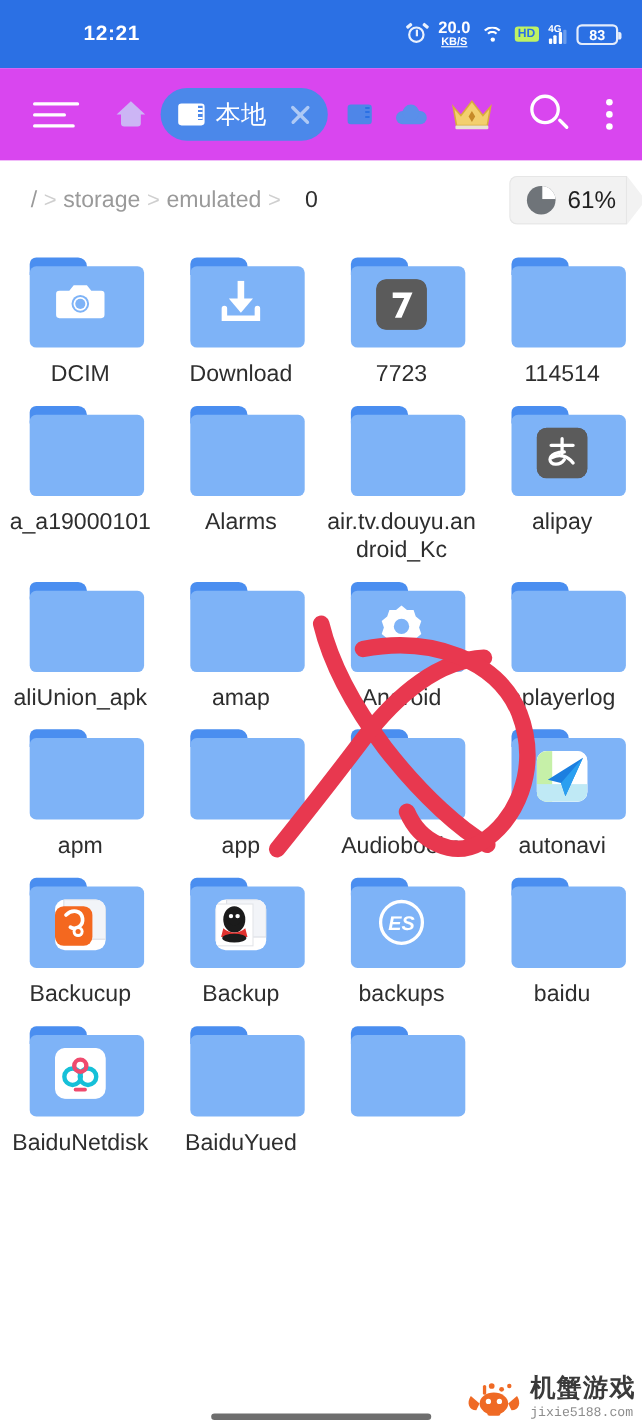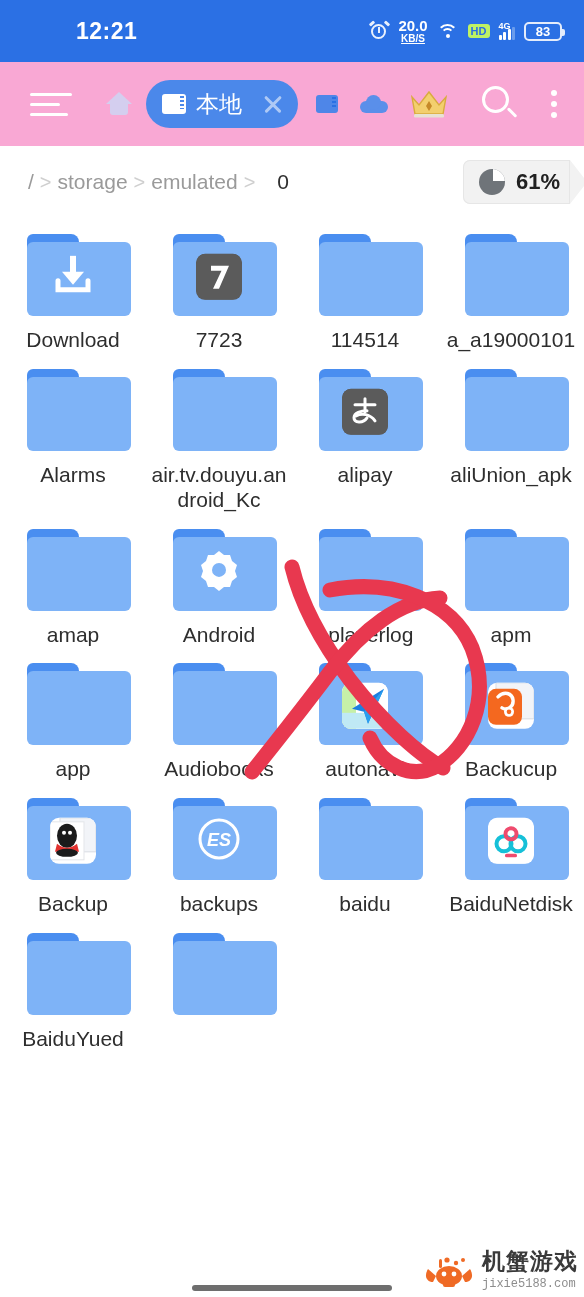--- a/index.html
+++ b/index.html
@@ -12,21 +12,21 @@
   }
   #app { position: relative; width: 584px; height: 1297px; background:#fff; }
 
   
   .statusbar {
     position: absolute; left:0; top:0; width:584px; height:62px;
     background:#2b70e4;
     display:flex; align-items:center;
   }
   .status-time {
-    color:#ffffff; font-size:23px; font-weight:600;
+    color:#ffffff; font-size:19px; font-weight:600;
     margin-left:76px; letter-spacing:.5px;
   }
   .status-right {
     margin-left:auto; margin-right:22px;
     display:flex; align-items:center; gap:9px;
   }
   .alarm-ic { width:19px; height:19px; position:relative; }
   .alarm-ic .ring {
     position:absolute; left:1px; top:2px; width:15px; height:15px;
     border:2px solid #eaf1fd; border-radius:50%;
@@ -73,21 +73,21 @@
   }
   .batt:after {
     content:""; position:absolute; right:-5px; top:5px; width:3px; height:7px;
     background:#e4ecfb; border-radius:0 2px 2px 0;
   }
   .batt span { font-size:13px; color:#fff; font-weight:600; }
 
   
   .toolbar {
     position:absolute; left:0; top:62px; width:584px; height:84px;
-    background:#f9a8d4; display:flex; align-items:center;
+    background:#d946ef; display:flex; align-items:center;
   }
   .hamburger { margin-left:30px; width:42px; cursor:pointer; }
   .hamburger i { display:block; height:3px; background:#fff; border-radius:2px; margin:7px 0; }
   .hamburger .l1 { width:42px; }
   .hamburger .l2 { width:30px; }
   .hamburger .l3 { width:38px; }
 
   .home-ic { margin-left:34px; width:26px; height:26px; position:relative; opacity:.75; }
   .home-ic .roof {
     position:absolute; left:0; top:1px; width:0; height:0;
@@ -168,21 +168,21 @@
     width:0; height:0; border-top:22px solid transparent;
     border-bottom:22px solid transparent; border-left:17px solid #f2f2f2;
   }
   .pie { width:26px; height:26px; position:relative; }
   .pie .base { position:absolute; inset:0; border-radius:50%; background:#6f7479; }
   .pie .slice {
     position:absolute; right:0; top:0; width:13px; height:13px;
     background:#fff; border-top-right-radius:13px;
     border-left:1.5px solid #6f7479; border-bottom:1.5px solid #6f7479;
   }
-  .storage-chip .pct { font-size:22px; font-weight:bold; color:#212121; margin-left:11px; }
+  .storage-chip .pct { font-size:22px; font-weight:normal; color:#212121; margin-left:11px; }
 
   
   .grid {
     position:absolute; left:0; top:218px; width:584px;
     display:flex; flex-wrap:wrap;
   }
   .cell {
     width:146px; padding-top:16px; display:flex; flex-direction:column; align-items:center;
   }
   .folder {
@@ -322,20 +322,33 @@
     <div class="storage-chip">
       <span class="pie">
         <span class="base"></span>
           <span class="slice"></span>
       </span>
       <span class="pct">61%</span>
     </div>
   </div>
 
   <div class="grid" id="file-grid">
+      <div class="cell">
+        <div class="folder">
+          <span class="tab"></span>
+          <span class="body"></span>
+          <span class="emb"><svg width="46" height="38" viewBox="0 0 46 38">
+              <path d="M4 9h9l4-5h12l4 5h9a3 3 0 0 1 3 3v19a3 3 0 0 1-3 3H4a3 3 0 0 1-3-3V12a3 3 0 0 1 3-3z" fill="#fff"></path>
+              <circle cx="23" cy="21" r="8" fill="#7eb3f7"></circle>
+              <circle cx="23" cy="21" r="6.2" fill="#fff"></circle>
+              <circle cx="23" cy="21" r="4.6" fill="#7eb3f7"></circle>
+            </svg></span>
+        </div>
+        <div class="fname">DCIM</div>
+      </div>
       <div class="cell">
         <div class="folder">
           <span class="tab"></span>
           <span class="body"></span>
           <span class="emb"><svg width="44" height="42" viewBox="0 0 44 42">
               <rect x="19" y="2" width="6" height="20" fill="#fff"></rect>
               <path d="M11 18 L22 31 L33 18 Z" fill="#fff"></path>
               <path d="M7 27 v9 h30 v-9" fill="none" stroke="#fff" stroke-width="5" stroke-linecap="round"></path>
             </svg></span>
         </div>

